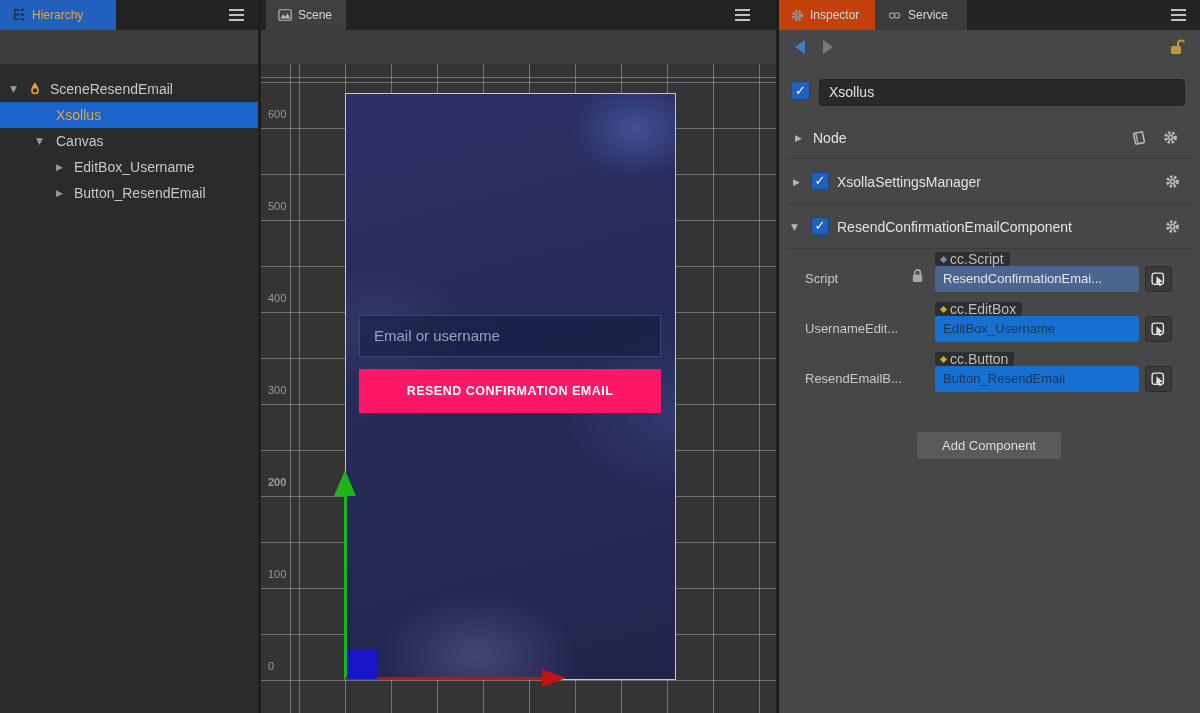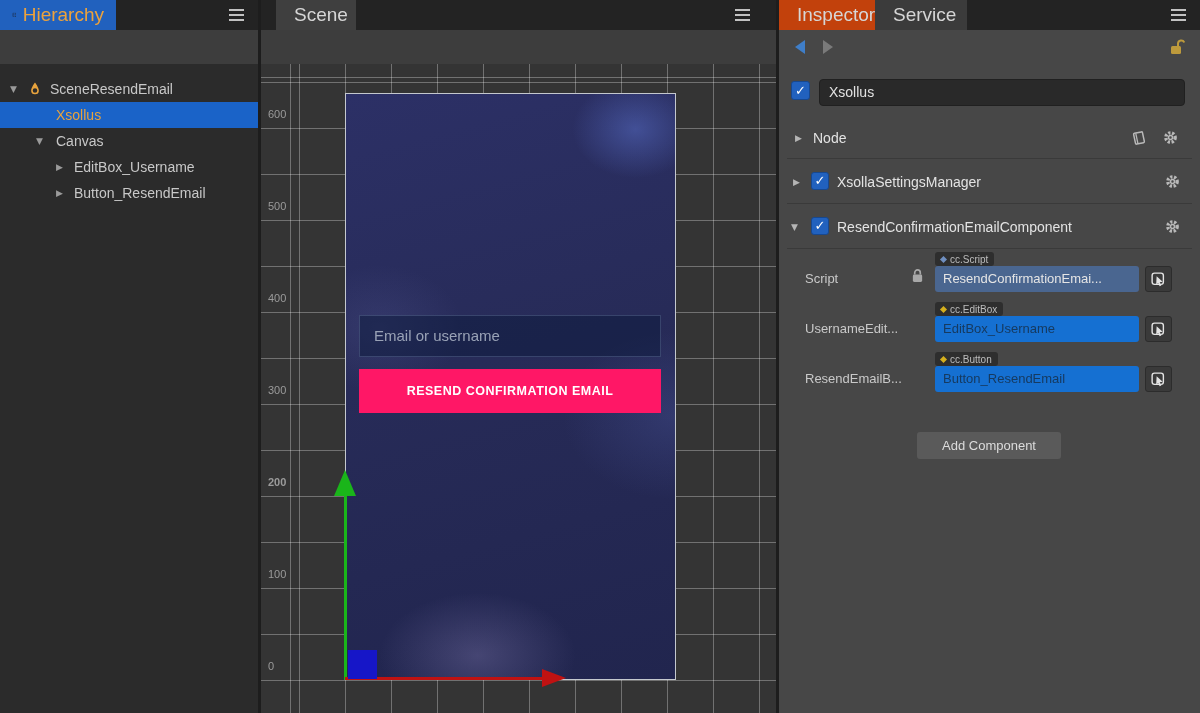--- a/index.html
+++ b/index.html
@@ -5,21 +5,21 @@
   * { margin:0; padding:0; box-sizing:border-box; }
   html,body { width:1200px; height:713px; overflow:hidden; background:#1d1d1d;
     font-family:"Liberation Sans","DejaVu Sans",sans-serif; }
   .app { position:relative; width:1200px; height:713px; background:#1d1d1d; }
   .abs { position:absolute; }
   .panel { position:absolute; top:0; height:713px; overflow:hidden; }
 
   
   .tabbar { position:absolute; left:0; right:0; top:0; height:30px; background:#232323; }
   .tab { position:absolute; top:0; height:30px; display:flex; align-items:center; gap:6px;
-         padding:0 12px; font-size:19px; color:#d6d6d6; cursor:default; }
+         padding:0 12px; font-size:12px; color:#d6d6d6; cursor:default; }
   .toolbar { position:absolute; left:0; right:0; top:30px; height:34px; background:#3d3d3d; }
   .hamb { position:absolute; width:15px; height:2px; background:#c2c2c2;
           box-shadow:0 -5px 0 #c2c2c2, 0 5px 0 #c2c2c2; }
   .icn { color:#b9b9b9; }
   .icn.dim { color:#707070; }
   .glyph { font-family:"DejaVu Sans",sans-serif; }
   .divider { position:absolute; height:1px; background:#3a3a3a; }
   svg.ic { display:block; }
 
   
@@ -29,21 +29,21 @@
   .h-toolbar-input { position:absolute; left:64px; top:37px; width:136px; height:21px;
      background:#262626; border:1px solid #1b1b1b; border-radius:3px; color:#7a7a7a;
      font-style:italic; font-size:12px; padding:0 8px; outline:none; width:136px; overflow:hidden; }
   .tree { position:absolute; left:0; right:0; top:64px; bottom:0; background:#2b2b2b; padding-top:12px; }
   .trow { position:relative; height:26px; display:flex; align-items:center; font-size:14px; color:#c8c8c8; }
   .trow .arr { position:absolute; font-size:9px; color:#9a9a9a; }
   .trow.sel { background:#1a63c8; color:#e8a33d; }
 
   
   .scene { left:261px; width:515px; background:#343434; }
-  .s-tab { left:5px; background:#3f3f3f;margin-left:10px; }
+  .s-tab { left:5px; background:#3f3f3f; }
   .viewport { position:absolute; left:0; right:0; top:64px; height:649px; background:#343434;
     background-image:
       repeating-linear-gradient(to right, rgba(255,255,255,0.30) 0 1px, transparent 1px 46px),
       repeating-linear-gradient(to bottom, rgba(255,255,255,0.30) 0 1px, transparent 1px 46px);
     background-position:38px 18px; }
   .rlabel { position:absolute; left:7px; width:30px; height:14px; font-size:11px; color:#9b9b9b; }
   .gamecanvas { position:absolute; left:84px; top:29px; width:331px; height:587px;
     border:1px solid #c4c8ce;
     background:
       radial-gradient(90px 70px at 88% 6%, rgba(95,120,215,0.45), transparent 70%),
@@ -83,21 +83,21 @@
     border:1px solid #202020; border-radius:4px; color:#e2e2e2; font-size:14px; line-height:25px; padding-left:9px; }
   .secrow { position:absolute; left:0; right:0; height:30px; }
   .seclabel { position:absolute; font-size:14px; color:#e3e3e3; }
   .proplabel { position:absolute; left:26px; width:108px; font-size:13px; color:#c9c9c9;
     white-space:nowrap; overflow:hidden; }
   .valfield { position:absolute; left:156px; width:204px; height:26px; border-radius:3px;
     font-size:13px; line-height:26px; padding-left:8px; white-space:nowrap; overflow:hidden; }
   .valfield.scriptv { background:#4a6690; color:#e5e5e5; }
   .valfield.refv { background:#1570d2; color:#163a60; }
   .badge { position:absolute; left:156px; height:14px; background:#2e2e2e; border-radius:3px;
-    display:flex; align-items:center; gap:4px; padding:0 6px; font-size:10px; color:#bdbdbd; z-index:2; }
+    display:flex; align-items:center; gap:4px; padding:0 6px; font-size:14px; color:#bdbdbd; z-index:2; }
   .badge .dot { width:5px; height:5px; transform:rotate(45deg); }
   .picker { position:absolute; left:366px; width:27px; height:26px; background:#3a3a3a;
     border:1px solid #2c2c2c; border-radius:3px; display:flex; align-items:center; justify-content:center; }
   .addcomp { position:absolute; left:138px; top:432px; width:144px; height:27px; background:#5a5a5a;
     border-radius:3px; color:#dcdcdc; font-size:13px; display:flex; align-items:center; justify-content:center; }
 </style>
 </head>
 <body>
 
 <svg width="0" height="0" style="position:absolute">

